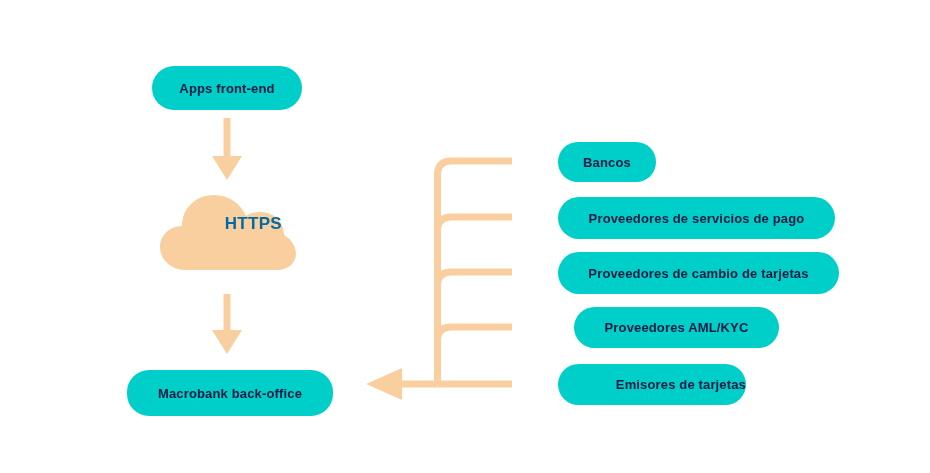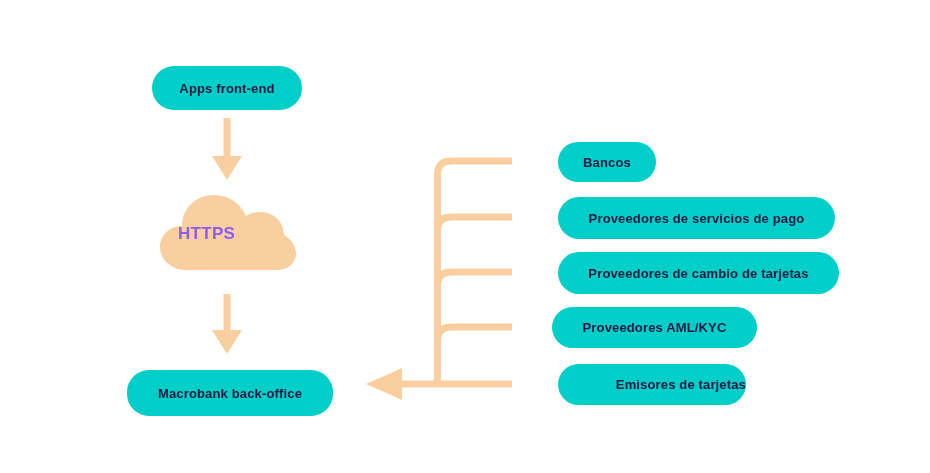--- a/index.html
+++ b/index.html
@@ -30,24 +30,24 @@
     color: #101B43;
     font-size: 13px;
     font-weight: 600;
     letter-spacing: 0.15px;
     white-space: nowrap;
     font-family: "Liberation Sans", sans-serif;
   }
   .cloud-label {
     position: absolute;
     left: 178px;
-    top: 224px;
+    top: 214px;
     width: 104px;
-    text-align: left;
-    color: #8b5cf6;
+    text-align: right;
+    color: #0369a1;
     font-size: 17px;
     font-weight: 600;
     letter-spacing: 0.3px;
     font-family: "Liberation Sans", sans-serif;
     pointer-events: none;
   }
   svg.layer {
     position: absolute;
     left: 0;
     top: 0;
@@ -125,21 +125,21 @@
     </div>
 
     <div class="node" style="left:558px; top:197px; width:277px; height:42px;">
       <span>Proveedores de servicios de pago</span>
     </div>
 
     <div class="node" style="left:558px; top:252px; width:281px; height:42px;">
       <span>Proveedores de cambio de tarjetas</span>
     </div>
 
-    <div class="node" style="left:552px; top:307px; width:205px; height:41px;">
+    <div class="node" style="left:574px; top:307px; width:205px; height:41px;">
       <span>Proveedores AML/KYC</span>
     </div>
 
     <div class="node" style="left:558px; top:364px; width:188px; height:41px;justify-content:flex-end;">
       <span>Emisores de tarjetas</span>
     </div>
 
   </div>
 </div>
 

